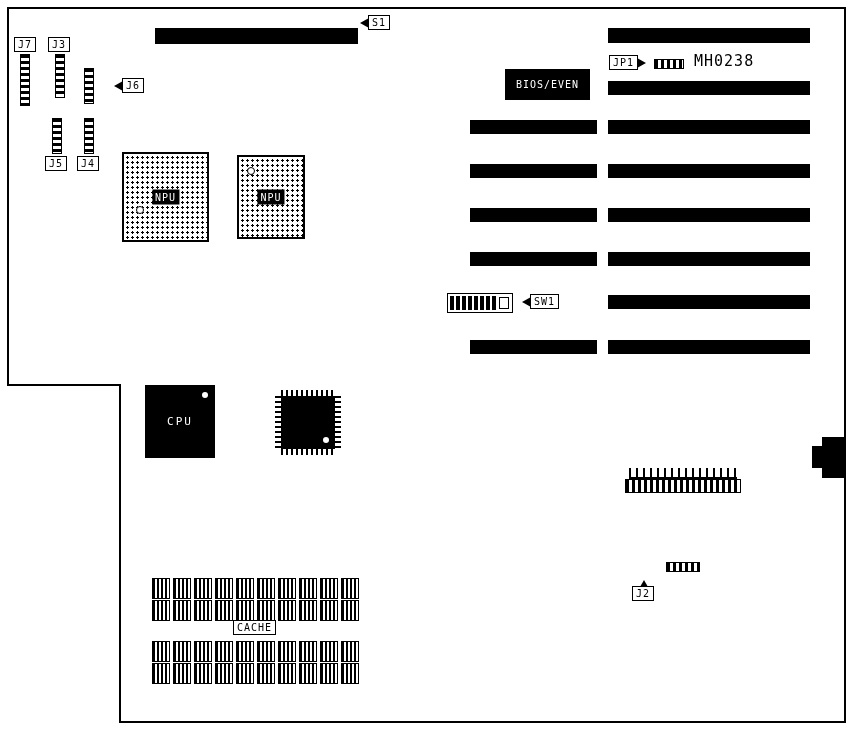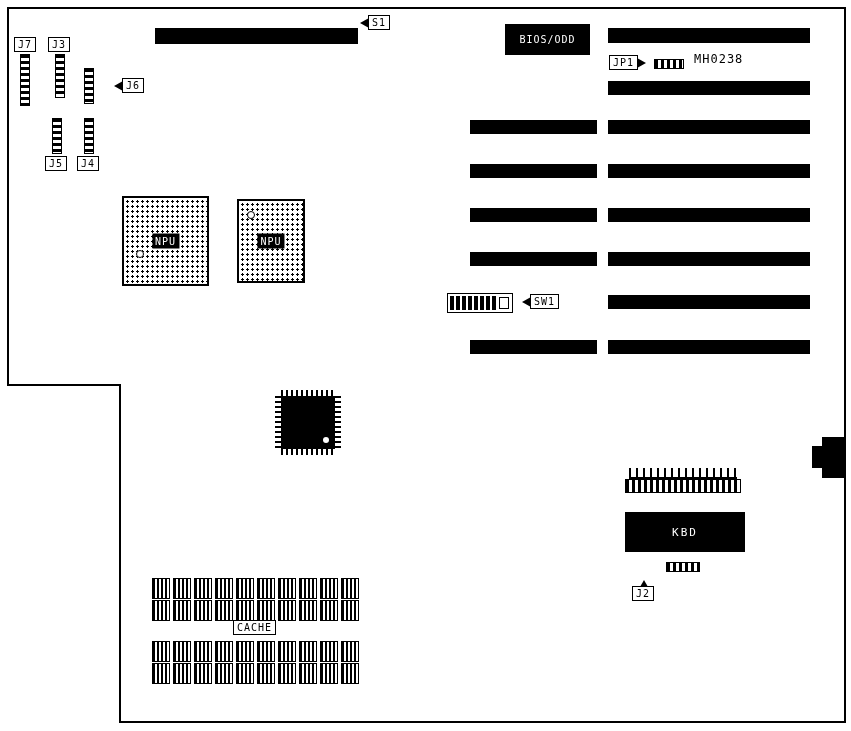--- a/index.html
+++ b/index.html
@@ -16,38 +16,38 @@
   .arr-u{position:absolute;top:-7px;left:7px;width:0;height:0;
          border-left:4px solid transparent;border-right:4px solid transparent;border-bottom:7px solid #000;}
   .vstrip{position:absolute;width:8px;border:1px solid #000;z-index:2;
           background:repeating-linear-gradient(180deg,#000 0 3px,#fff 3px 6px);}
   .hstrip{position:absolute;height:8px;border:1px solid #000;z-index:2;
           background:repeating-linear-gradient(90deg,#000 0 3px,#fff 3px 6px);}
   .chip-black{position:absolute;background:#000;color:#fff;display:flex;align-items:center;
               justify-content:center;font-size:11px;letter-spacing:2px;z-index:2;}
   .pga{position:absolute;border:2px solid #000;z-index:2;
        background-image:radial-gradient(#000 1px,transparent 1.2px);
-       background-size:5px 5px;background-position:1px 1px;margin-top:44px;}
+       background-size:5px 5px;background-position:1px 1px;}
   .pga-label{position:absolute;left:50%;top:50%;transform:translate(-50%,-50%);
              background:#000;color:#fff;font-size:10px;letter-spacing:1px;padding:2px 3px;z-index:3;}
   .dot-w{position:absolute;width:6px;height:6px;border-radius:50%;background:#fff;border:1px solid #000;z-index:4;}
   .dot-on-black{position:absolute;width:6px;height:6px;border-radius:50%;background:#fff;z-index:4;}
   .dip{position:absolute;border:1px solid #000;background:#fff;z-index:2;}
   .dip-stripes{position:absolute;left:2px;top:2px;bottom:2px;width:46px;
                background:repeating-linear-gradient(90deg,#000 0 4px,#fff 4px 6px);}
   .dip-end{position:absolute;right:3px;top:3px;bottom:3px;width:8px;border:1px solid #000;background:#fff;}
   .mem-row{position:absolute;display:flex;gap:3px;z-index:2;}
   .mem-chip{width:16px;height:19px;border:1px solid #000;
             background:repeating-linear-gradient(90deg,#000 0 2px,#fff 2px 4px);}
   .qfp{position:absolute;z-index:2;}
   .qfp-pins-h{position:absolute;background:repeating-linear-gradient(90deg,#000 0 2px,transparent 2px 5px);}
   .qfp-pins-v{position:absolute;background:repeating-linear-gradient(180deg,#000 0 2px,transparent 2px 5px);}
   .qfp-body{position:absolute;left:6px;top:6px;right:6px;bottom:6px;background:#000;}
   .black{position:absolute;background:#000;z-index:2;}
-  .note{position:absolute;font-size:12px;letter-spacing:1px;z-index:5;}
+  .note{position:absolute;font-size:15px;letter-spacing:1px;z-index:5;}
   .pinticks{position:absolute;z-index:2;border-bottom:2px solid #000;
             background:repeating-linear-gradient(90deg,#000 0 2px,transparent 2px 7px);}
 </style>
 </head>
 <body>
 
 <div id="stage">
 
   <svg class="outline-svg" width="851" height="731">
     <polygon points="8,8 845,8 845,722 120,722 120,385 8,385" fill="none" stroke="#000" stroke-width="2"></polygon>
@@ -87,22 +87,22 @@
 
   <div class="pga" style="left:122px;top:152px;width:83px;height:86px">
     <span class="pga-label">NPU</span>
     <span class="dot-w" style="left:12px;top:52px"></span>
   </div>
   <div class="pga" style="left:237px;top:155px;width:64px;height:80px">
     <span class="pga-label">NPU</span>
     <span class="dot-w" style="left:8px;top:10px"></span>
   </div>
 
-  <div class="chip-black" style="left:505px;top:24px;width:85px;height:31px;font-size:10px;letter-spacing:1px">
-    <span>BIOS/ODD</span>
+  <div class="chip-black" style="left:505px;top:69px;width:85px;height:31px;font-size:10px;letter-spacing:1px">
+    <span>BIOS/EVEN</span>
   </div>
 
   <div class="lbl" style="left:609px;top:55px">
     <span>JP1</span>
     <span class="arr-r"></span>
   </div>
   <div class="hstrip" style="left:654px;top:59px;width:28px"></div>
   <span class="note" style="left:694px;top:52px">MH0238</span>
 
   <div class="slot" style="left:470px;top:120px;width:127px;height:14px"></div>
@@ -122,40 +122,41 @@
 
   <div class="dip" style="left:447px;top:293px;width:64px;height:18px">
     <div class="dip-stripes"></div>
     <div class="dip-end"></div>
   </div>
   <div class="lbl" style="left:530px;top:294px">
     <span class="arr-l"></span>
     <span>SW1</span>
   </div>
 
+  <div class="chip-black" style="left:145px;top:385px;width:70px;height:73px">
+    <span>CPU</span>
+    <span class="dot-on-black" style="right:7px;top:7px"></span>
+  </div>
 
   <div class="qfp" style="left:275px;top:390px;width:66px;height:65px">
     <div class="qfp-pins-h" style="left:6px;right:6px;top:0;height:6px"></div>
     <div class="qfp-pins-h" style="left:6px;right:6px;bottom:0;height:6px"></div>
     <div class="qfp-pins-v" style="top:6px;bottom:6px;left:0;width:6px"></div>
     <div class="qfp-pins-v" style="top:6px;bottom:6px;right:0;width:6px"></div>
     <div class="qfp-body">
       <span class="dot-on-black" style="right:6px;bottom:6px"></span>
     </div>
   </div>
 
   <div class="black" style="left:822px;top:437px;width:23px;height:41px"></div>
   <div class="black" style="left:812px;top:446px;width:12px;height:22px"></div>
 
   <div class="pinticks" style="left:629px;top:468px;width:108px;height:9px"></div>
   <div class="hstrip" style="left:625px;top:479px;width:114px;height:12px"></div>
 
-  <div class="chip-black" style="left:625px;top:512px;width:120px;height:40px">
-    <span>KBD</span>
-  </div>
 
   <div class="hstrip" style="left:666px;top:562px;width:32px"></div>
   <div class="lbl" style="left:632px;top:586px">
     <span class="arr-u"></span>
     <span>J2</span>
   </div>
 
   <div class="mem-row" style="left:152px;top:578px">
       <div class="mem-chip"></div>
       <div class="mem-chip"></div>

